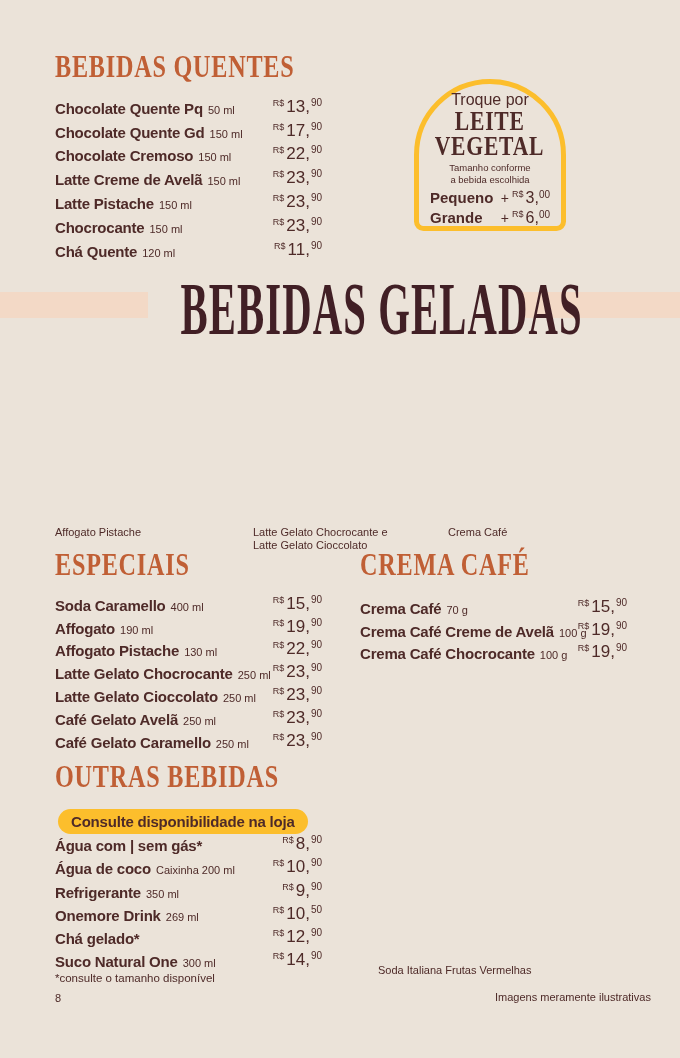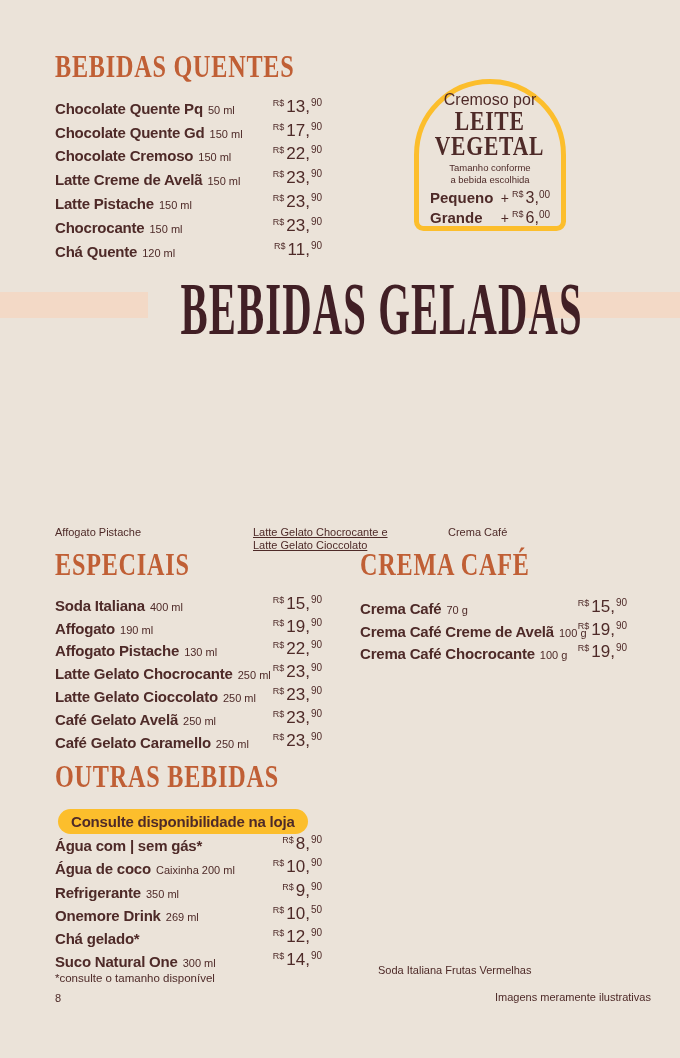--- a/index.html
+++ b/index.html
@@ -111,48 +111,48 @@
       <span class="iname"><span>Chocrocante</span><span class="size">150 ml</span></span>
       <span class="price"><span class="cur">R$</span><span class="int">23,</span><span class="cents">90</span></span>
     </li>
     <li>
       <span class="iname"><span>Chá Quente</span><span class="size">120 ml</span></span>
       <span class="price"><span class="cur">R$</span><span class="int">11,</span><span class="cents">90</span></span>
     </li>
   </ul>
 
   <div class="badge">
-    <div class="b-troque">Cremoso por</div>
+    <div class="b-troque">Troque por</div>
     <div class="b-serif"><span class="cond-c">LEITE</span></div>
     <div class="b-serif"><span class="cond-c">VEGETAL</span></div>
     <div class="b-note"><span>Tamanho conforme</span><br><span>a bebida escolhida</span></div>
     <div class="opts">
       <div class="opt">
         <span class="ol">Pequeno</span>
         <span class="opr"><span class="plus">+</span><span class="cur">R$</span><span class="o-int">3,</span><span class="o-cents">00</span></span>
       </div>
       <div class="opt">
         <span class="ol">Grande</span>
         <span class="opr"><span class="plus">+</span><span class="cur">R$</span><span class="o-int">6,</span><span class="o-cents">00</span></span>
       </div>
     </div>
   </div>
 
   <div class="cold-band band-left"></div>
   <div class="cold-band band-right"></div>
   <h1 class="cold-title"><span class="title-cond">BEBIDAS GELADAS</span></h1>
 
   <div class="plabel" style="left:55px;top:526px;">Affogato Pistache</div>
-  <div class="plabel" style="left:253px;top:526px;text-decoration:underline;"><span>Latte Gelato Chocrocante e</span><br><span>Latte Gelato Cioccolato</span></div>
+  <div class="plabel" style="left:253px;top:526px;"><span>Latte Gelato Chocrocante e</span><br><span>Latte Gelato Cioccolato</span></div>
   <div class="plabel" style="left:448px;top:526px;">Crema Café</div>
 
   <h2 class="sec-head" style="left:55px;top:549px;"><span class="cond">ESPECIAIS</span></h2>
   <ul class="menu-list list-specials">
     <li>
-      <span class="iname"><span>Soda Italiana</span><span class="size">400 ml</span></span>
+      <span class="iname"><span>Soda Caramello</span><span class="size">400 ml</span></span>
       <span class="price"><span class="cur">R$</span><span class="int">15,</span><span class="cents">90</span></span>
     </li>
     <li>
       <span class="iname"><span>Affogato</span><span class="size">190 ml</span></span>
       <span class="price"><span class="cur">R$</span><span class="int">19,</span><span class="cents">90</span></span>
     </li>
     <li>
       <span class="iname"><span>Affogato Pistache</span><span class="size">130 ml</span></span>
       <span class="price"><span class="cur">R$</span><span class="int">22,</span><span class="cents">90</span></span>
     </li>

